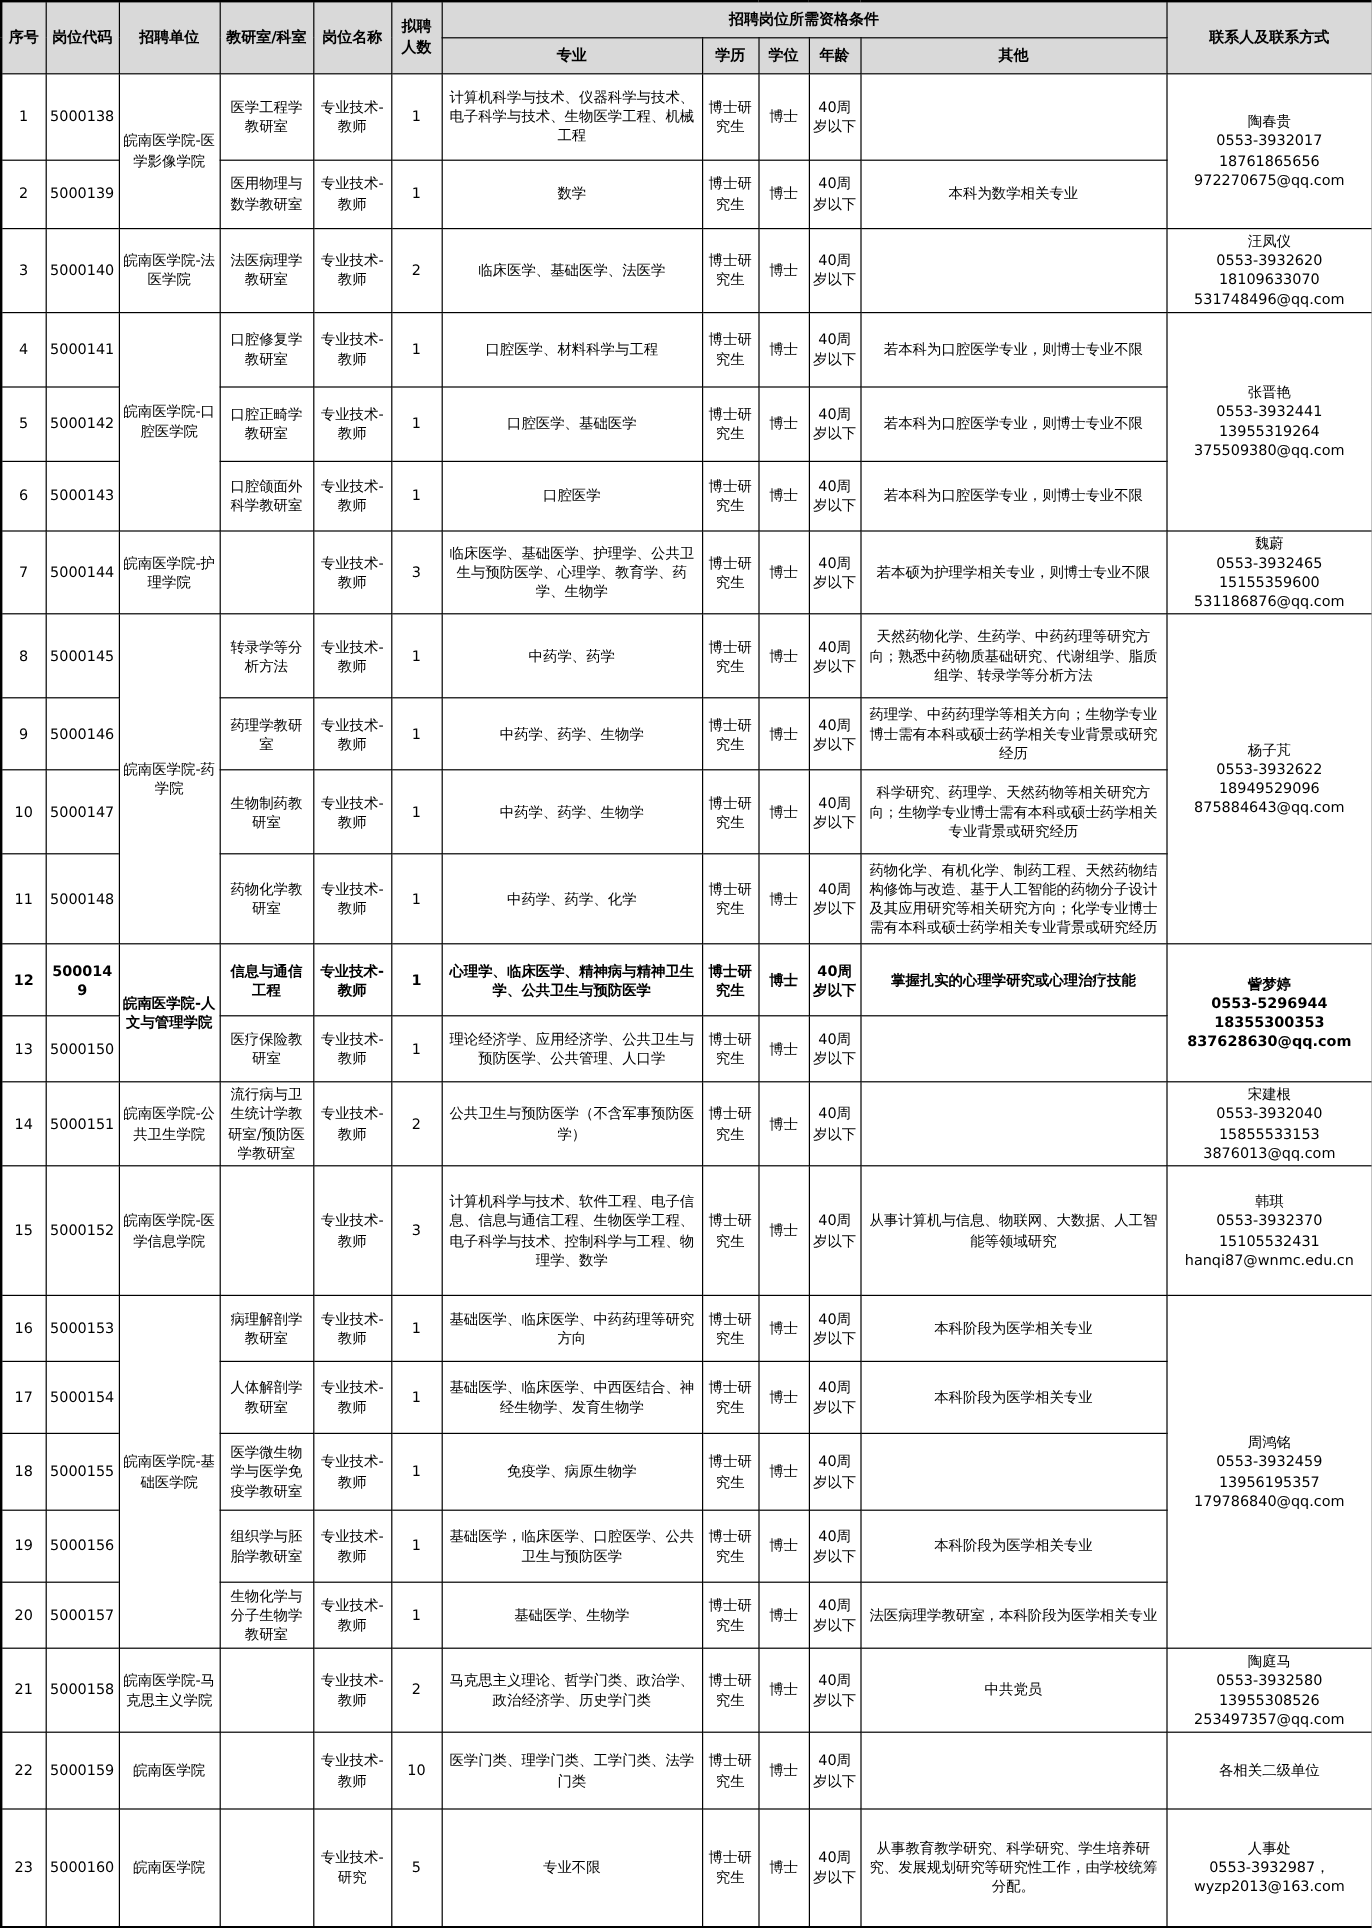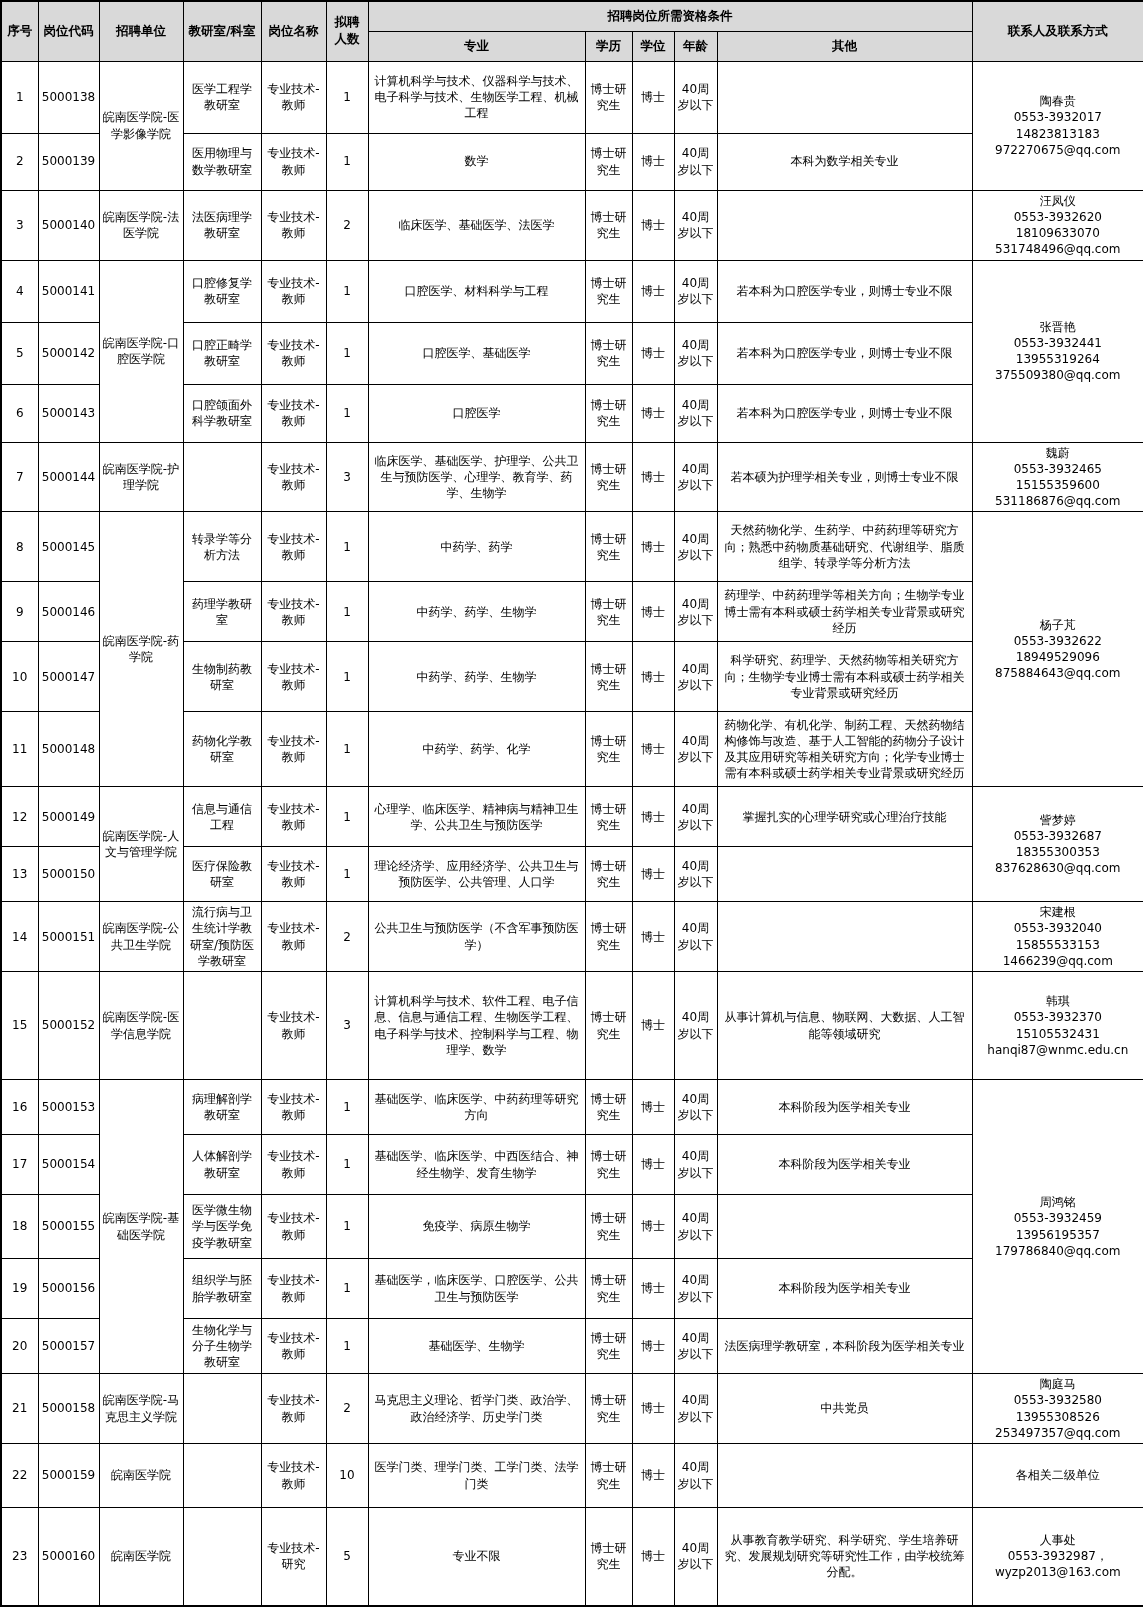--- a/index.html
+++ b/index.html
@@ -10,21 +10,21 @@
         font-size:12px;line-height:1.35;word-wrap:break-word;overflow-wrap:break-word;}
   thead th{background:#d9d9d9;font-weight:bold;font-size:12.5px;}
   thead tr{height:30px;}
   td.c-contact{word-break:break-all;}
   
   tbody tr:nth-child(1){height:72px;}  tbody tr:nth-child(2){height:57px;}
   tbody tr:nth-child(3){height:70px;}  tbody tr:nth-child(4){height:62px;}
   tbody tr:nth-child(5){height:62px;}  tbody tr:nth-child(6){height:58px;}
   tbody tr:nth-child(7){height:67px;}  tbody tr:nth-child(8){height:70px;}
   tbody tr:nth-child(9){height:60px;}  tbody tr:nth-child(10){height:70px;}
-  tbody tr:nth-child(11){height:75px;} tbody tr:nth-child(12){height:60px;}
+  tbody tr:nth-child(11){height:75px;} tbody tr:nth-child(12){height:60px;font-weight:bold;}
   tbody tr:nth-child(13){height:55px;} tbody tr:nth-child(14){height:64px;}
   tbody tr:nth-child(15){height:108px;}tbody tr:nth-child(16){height:55px;}
   tbody tr:nth-child(17){height:60px;} tbody tr:nth-child(18){height:64px;}
   tbody tr:nth-child(19){height:60px;} tbody tr:nth-child(20){height:55px;}
   tbody tr:nth-child(21){height:70px;} tbody tr:nth-child(22){height:64px;}
   tbody tr:nth-child(23){height:98px;}
 </style>
 </head>
 <body>
 
@@ -72,21 +72,21 @@
           <td class="c-title">专业技术-教师</td>
           <td class="c-count">1</td>
           <td class="c-major">计算机科学与技术、仪器科学与技术、电子科学与技术、生物医学工程、机械工程</td>
           <td class="c-edu">博士研究生</td>
           <td class="c-degree">博士</td>
           <td class="c-age">40周岁以下</td>
           <td class="c-other"></td>
           <td rowspan="2" class="c-contact">
             <div>陶春贵</div>
             <div>0553-3932017</div>
-            <div>14823813183</div>
+            <div>18761865656</div>
             <div>972270675@qq.com</div>
           </td>
         </tr>
         <tr>
           <td class="c-no">2</td>
           <td class="c-code">5000139</td>
           <td class="c-dept">医用物理与数学教研室</td>
           <td class="c-title">专业技术-教师</td>
           <td class="c-count">1</td>
           <td class="c-major">数学</td>
@@ -238,21 +238,21 @@
           <td class="c-dept">信息与通信工程</td>
           <td class="c-title">专业技术-教师</td>
           <td class="c-count">1</td>
           <td class="c-major">心理学、临床医学、精神病与精神卫生学、公共卫生与预防医学</td>
           <td class="c-edu">博士研究生</td>
           <td class="c-degree">博士</td>
           <td class="c-age">40周岁以下</td>
           <td class="c-other">掌握扎实的心理学研究或心理治疗技能</td>
           <td rowspan="2" class="c-contact">
             <div>訾梦婷</div>
-            <div>0553-3932687</div>
+            <div>0553-5296944</div>
             <div>18355300353</div>
             <div>837628630@qq.com</div>
           </td>
         </tr>
         <tr>
           <td class="c-no">13</td>
           <td class="c-code">5000150</td>
           <td class="c-dept">医疗保险教研室</td>
           <td class="c-title">专业技术-教师</td>
           <td class="c-count">1</td>
@@ -271,21 +271,21 @@
           <td class="c-count">2</td>
           <td class="c-major">公共卫生与预防医学（不含军事预防医学）</td>
           <td class="c-edu">博士研究生</td>
           <td class="c-degree">博士</td>
           <td class="c-age">40周岁以下</td>
           <td class="c-other"></td>
           <td rowspan="1" class="c-contact">
             <div>宋建根</div>
             <div>0553-3932040</div>
             <div>15855533153</div>
-            <div>1466239@qq.com</div>
+            <div>3876013@qq.com</div>
           </td>
         </tr>
         <tr>
           <td class="c-no">15</td>
           <td class="c-code">5000152</td>
           <td rowspan="1" class="c-unit">皖南医学院-医学信息学院</td>
           <td class="c-dept"></td>
           <td class="c-title">专业技术-教师</td>
           <td class="c-count">3</td>
           <td class="c-major">计算机科学与技术、软件工程、电子信息、信息与通信工程、生物医学工程、电子科学与技术、控制科学与工程、物理学、数学</td>

